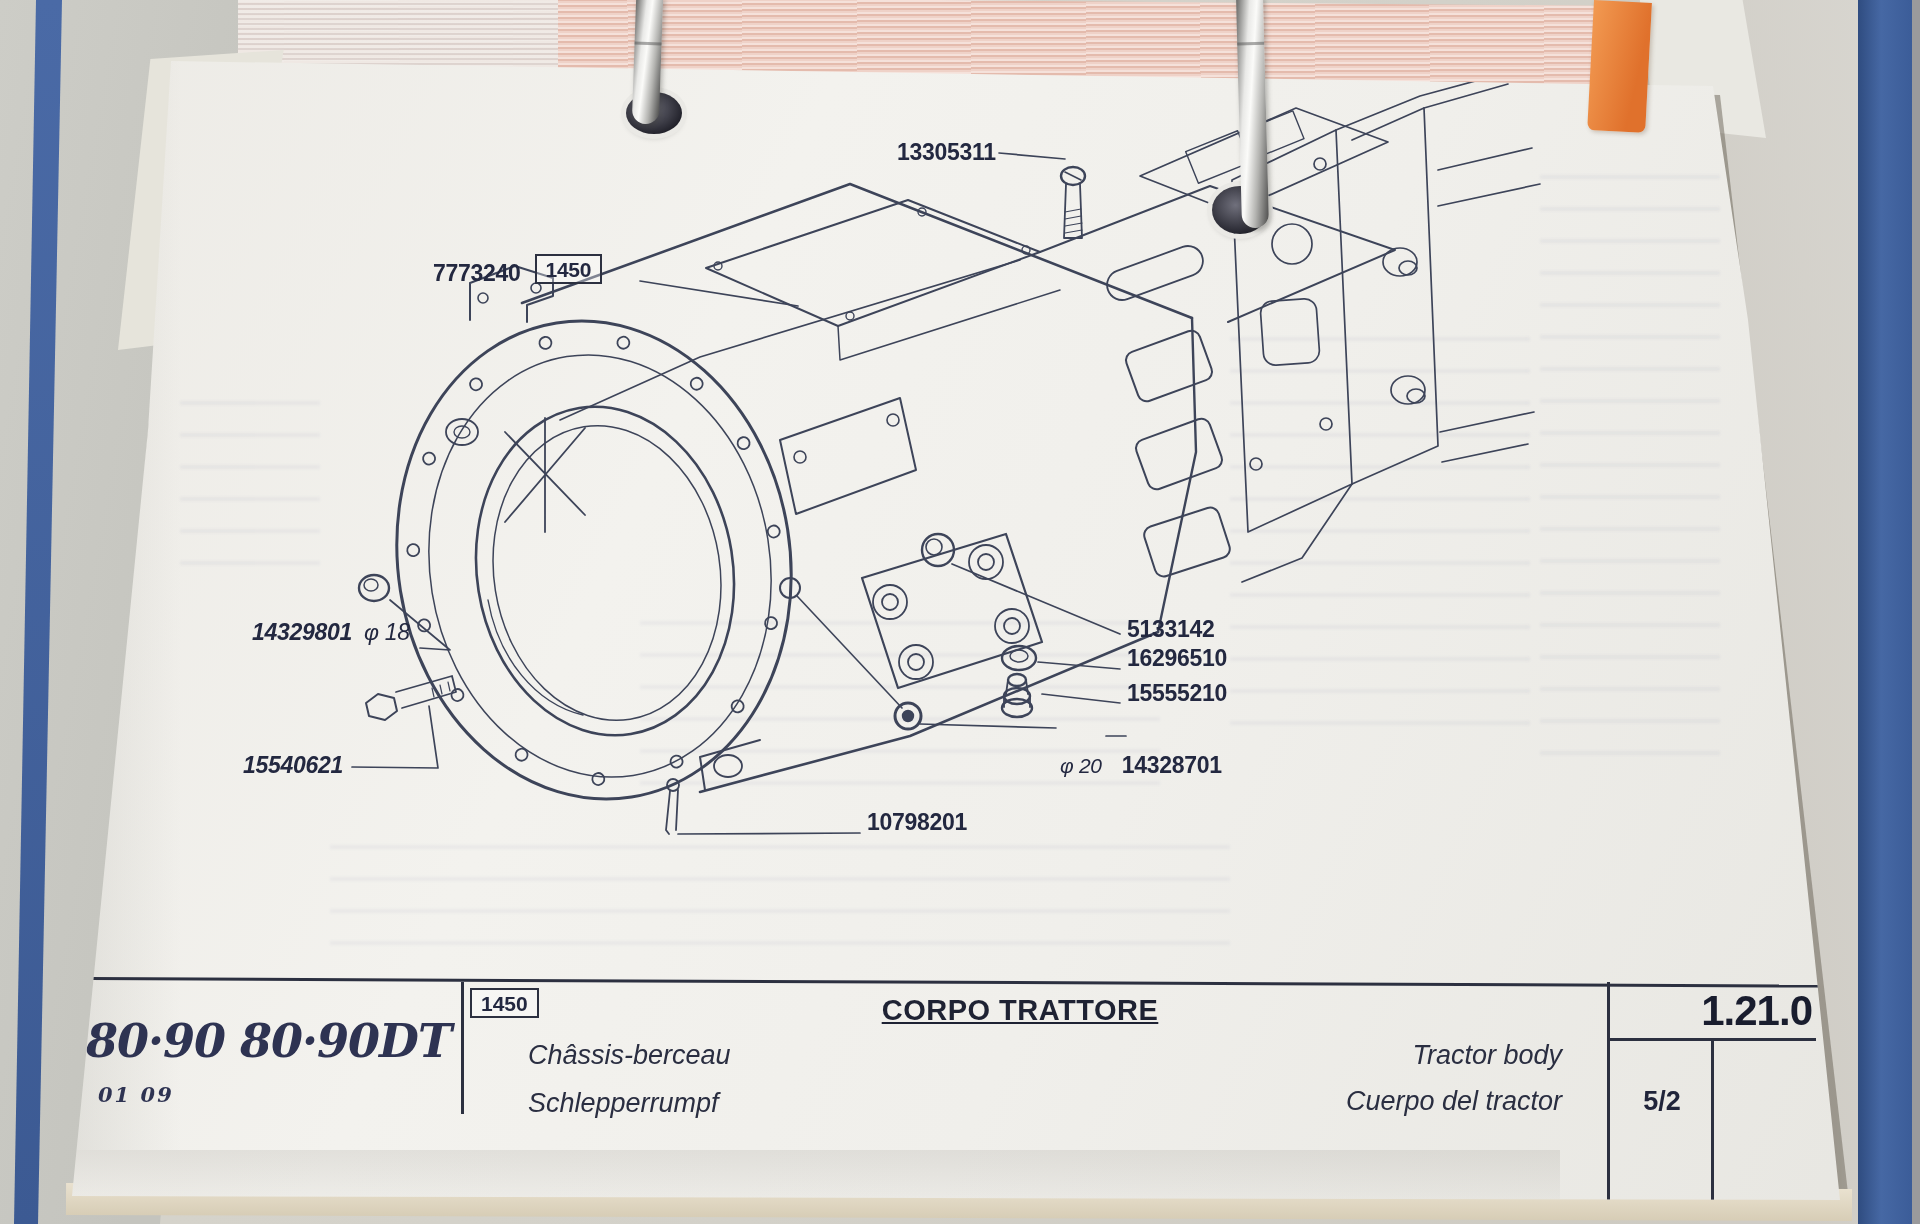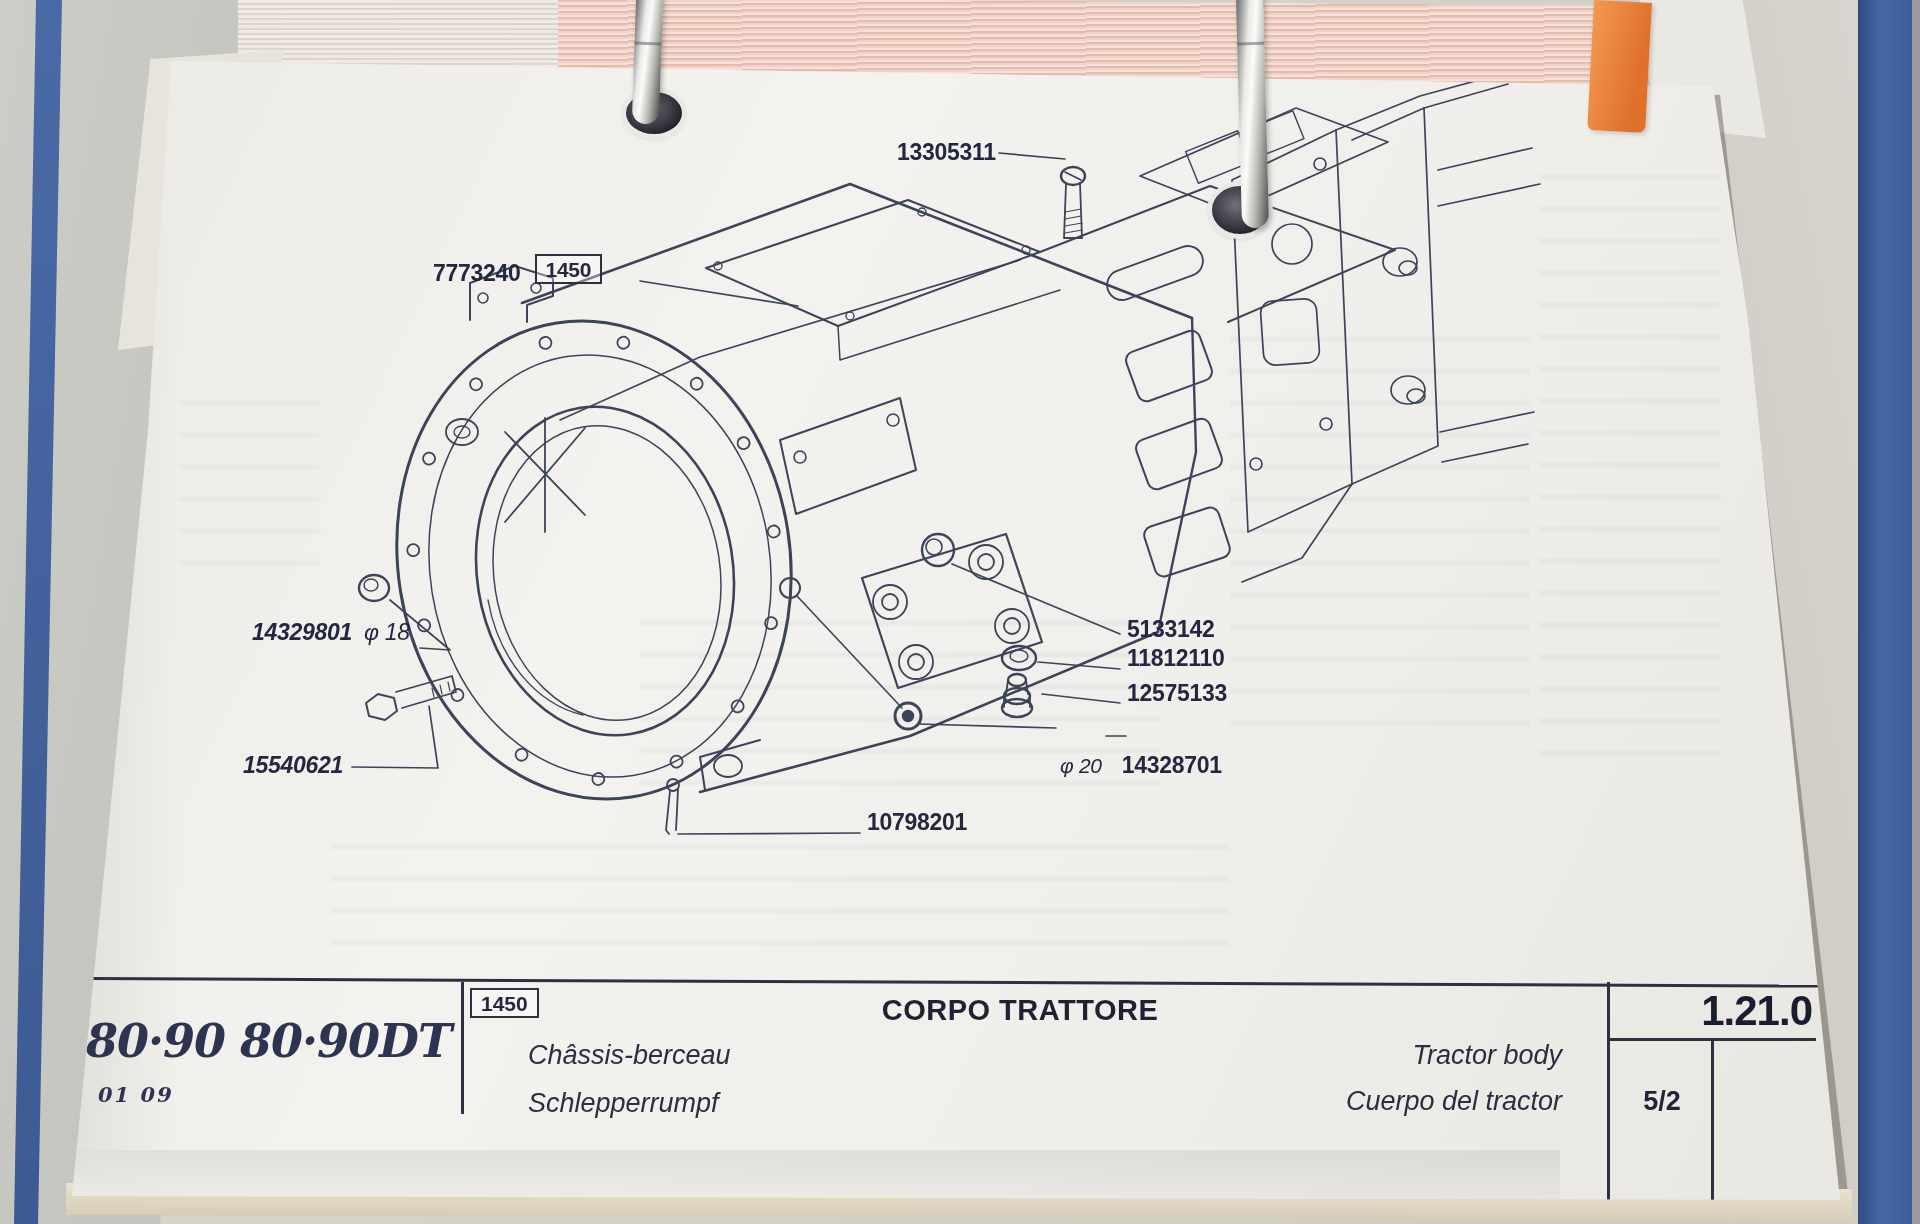--- a/index.html
+++ b/index.html
@@ -69,21 +69,21 @@
   .refbox{display:inline-block;border:2px solid #2c3040;padding:3px 9px 2px;
         font:700 21px/1 "Liberation Sans",sans-serif;color:#232840;background:rgba(255,255,255,.35);}
 
   
   .rule{position:absolute;background:#2c3040;}
   .tb-models{position:absolute;left:86px;top:1018px;
         font:900 italic 46px/1 "DejaVu Serif",serif;color:#2e3352;letter-spacing:-1px;}
   .tb-codes{position:absolute;left:98px;top:1084px;
         font:800 italic 21px/1 "DejaVu Serif",serif;color:#2e3352;letter-spacing:2px;}
   .tb-corpo{position:absolute;left:640px;top:996px;width:760px;text-align:center;
-        font:800 29px/1 "Liberation Sans",sans-serif;color:#1e2233;letter-spacing:.5px;}
+        font:800 29px/1 "Liberation Sans",sans-serif;color:#1e2233;letter-spacing:.5px;text-decoration:underline;}
   .tb-sub{position:absolute;font:italic 27px/1 "Liberation Sans",sans-serif;color:#2a2e41;}
   .tb-sec{position:absolute;left:1600px;top:990px;width:212px;text-align:right;
         font:800 42px/1 "Liberation Sans",sans-serif;color:#191d2e;letter-spacing:-1px;}
   .tb-sheet{position:absolute;left:1612px;top:1088px;width:100px;text-align:center;
         font:700 27px/1 "Liberation Sans",sans-serif;color:#20243a;}
 </style>
 </head>
 <body>
 
 <div class="canvas">
@@ -265,22 +265,22 @@
     </div>
 
     <div class="plabel it" style="left:252px;top:620px;">
       <span>14329801</span>
       <span style="font-weight:400;margin-left:6px;">φ 18</span>
     </div>
 
     <div class="plabel it" style="left:243px;top:753px;">15540621</div>
 
     <div class="plabel" style="left:1127px;top:617px;">5133142</div>
-    <div class="plabel" style="left:1127px;top:646px;">11812110</div>
-    <div class="plabel" style="left:1127px;top:681px;">12575133</div>
+    <div class="plabel" style="left:1127px;top:646px;">16296510</div>
+    <div class="plabel" style="left:1127px;top:681px;">15555210</div>
 
     <div class="plabel" style="left:1060px;top:707px;margin-top:46px;">
       <span class="it" style="font-weight:400;font-size:21px;">φ 20</span>
       <span style="margin-left:14px;">14328701</span>
     </div>
 
     <div class="plabel" style="left:867px;top:810px;">10798201</div>
 
     <div class="rule" style="left:76px;top:977px;width:1742px;height:3px;transform:rotate(.25deg);transform-origin:left;"></div>
     <div class="rule" style="left:461px;top:982px;width:2.5px;height:132px;"></div>

